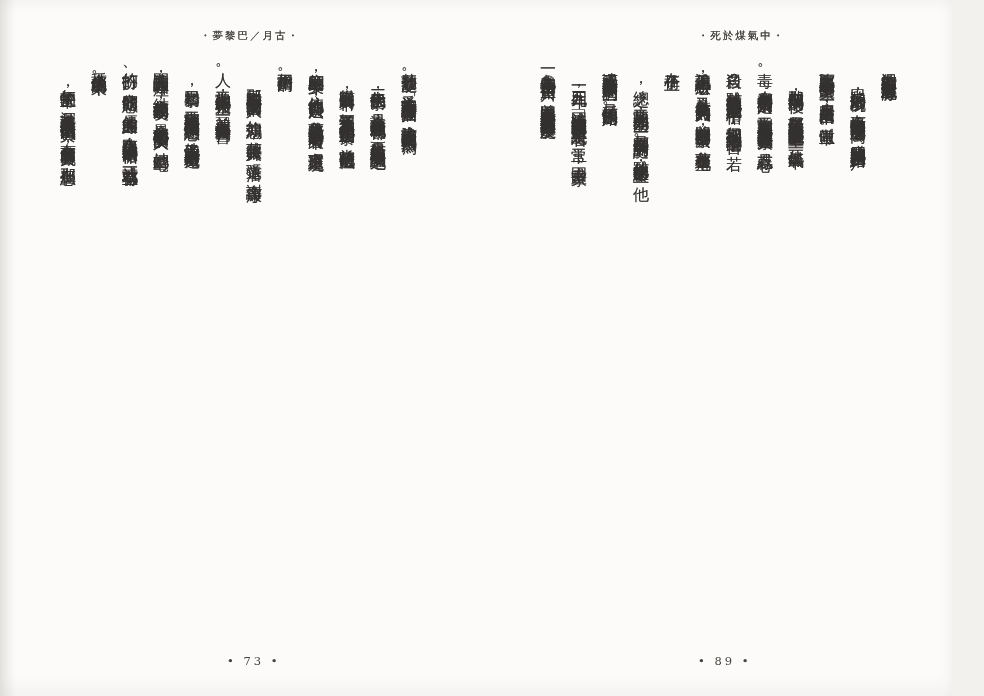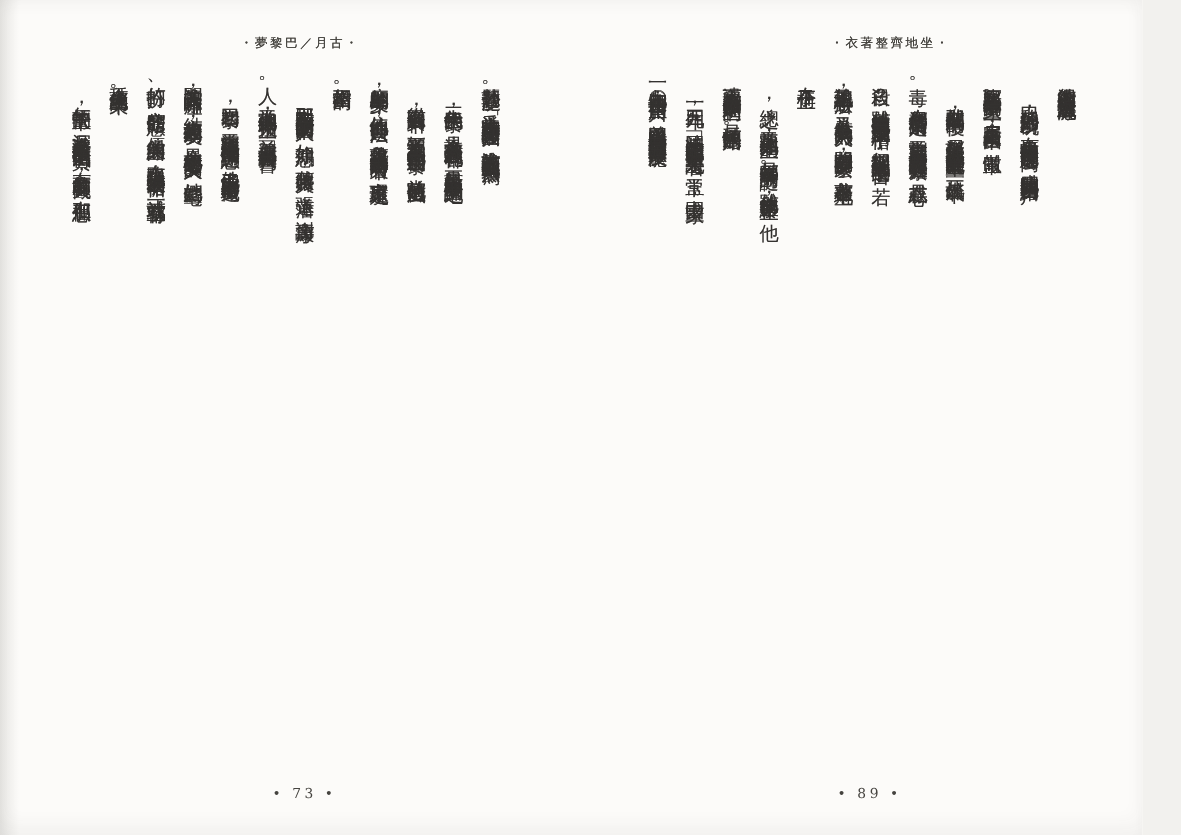--- a/index.html
+++ b/index.html
@@ -88,21 +88,21 @@
       <div class="line" style="color: rgb(52, 50, 48);">　初居巴黎，常玉深被法國浪漫的異國情調迷惑。他愛上了古老的巴黎城街道，</div>
       <div class="line" style="color: rgb(52, 50, 48);">閒逸的露天咖啡座，結交志趣相投的朋友，最令他心折的是巴黎的女人；她們時髦</div>
       <div class="line" style="color: rgb(52, 50, 48);">的打扮、窈窕的體態、優美的曲線，走在路上飄揚如波浪的裙裾；或站或立都有一</div>
       <div class="line" style="color: rgb(52, 50, 48);">種令人銷魂的丰采。</div>
       <div class="line" style="color: rgb(52, 50, 48);">　年輕的常玉，深具波希米亞人浪子般落拓的氣質，有高度的審美觀，在那個思</div>
     </div>
     <div class="page-number" style="color: rgb(69, 67, 63);">• 73 •</div>
   </div>
 
   <div class="page page-right">
-    <div class="running-header" style="color: rgb(69, 67, 63);">・衣著整齊地坐・</div>
+    <div class="running-header" style="color: rgb(69, 67, 63);">・死於煤氣中・</div>
     <div class="text-block">
       <div class="line" style="color: rgb(52, 50, 48);">迴的街衢顯得近乎窒息般地沉靜。</div>
       <div class="line" style="color: rgb(52, 50, 48);">　巴黎近郊的沙坑街，有幢由早期修道院改建的公寓，毗連的四間房子租給四戶</div>
       <div class="line" style="color: rgb(52, 50, 48);">比鄰而居將近三十年的畫家。房客之一是來自中國，叫做常玉。</div>
       <div class="line" style="color: rgb(52, 50, 48);">　就在那個沉悶的午後，鄰居發現常玉陳屍在他空寂雜亂的畫室，死於煤氣中</div>
       <div class="line" style="color: rgb(52, 50, 48);">毒。令鄰居們費疑猜的是：常玉到底是因爲手傷未能用力將煤氣爐拴緊，或是存心</div>
       <div class="line" style="color: rgb(52, 50, 48);">自殺？雖然以後在他的抽屜裏還發現了一柄手槍，但卻找不到片紙隻字的遺言。若</div>
       <div class="line" style="color: rgb(52, 50, 48);">說他是不小心所致，又爲什麼在炎熱的八月天，將門窗關得那麼緊，衣著整齊地坐</div>
       <div class="line" style="color: rgb(52, 50, 48);">在椅子上？</div>
       <div class="line" style="color: rgb(52, 50, 48);">　總之，常玉的死亦如他的生，都是一團解不開的謎。雖然他的生命終止了，他</div>

